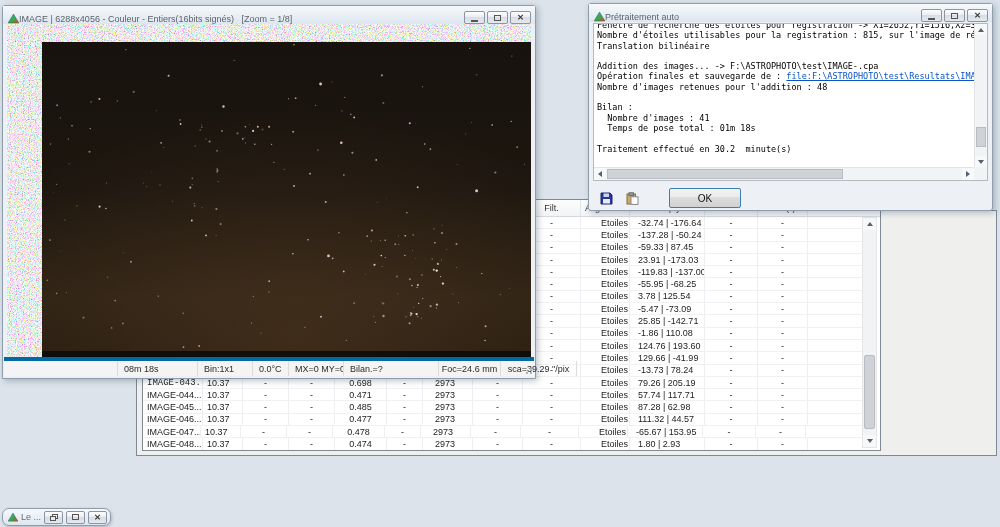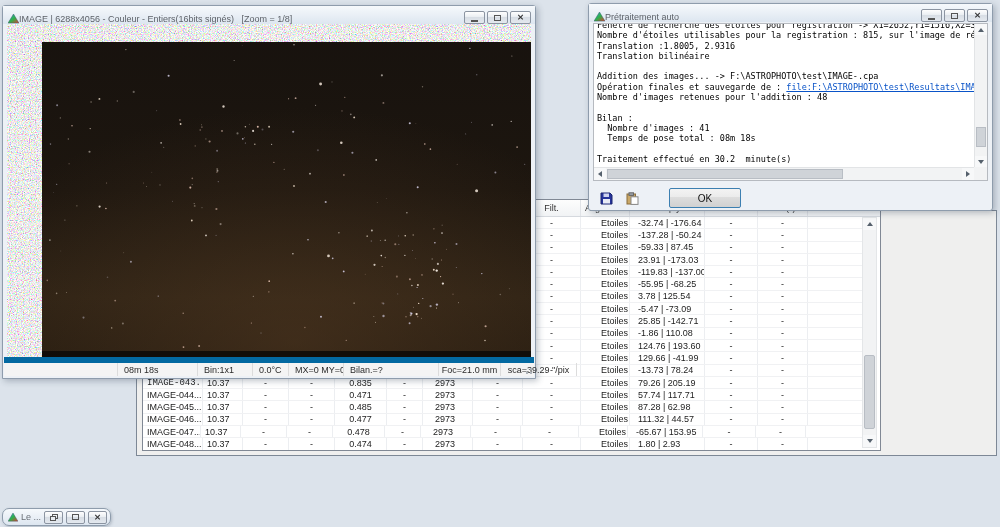--- a/index.html
+++ b/index.html
@@ -43,21 +43,21 @@
 .arr{width:0;height:0;border-left:3px solid transparent;border-right:3px solid transparent}
 .arr.u{border-bottom:4px solid #55606c}.arr.d{border-top:4px solid #55606c}
 .arr.l{border-top:3px solid transparent;border-bottom:3px solid transparent;border-right:4px solid #55606c;border-left:none}
 .arr.r{border-top:3px solid transparent;border-bottom:3px solid transparent;border-left:4px solid #55606c;border-right:none}
 .lthumb{position:absolute;left:1px;right:1px;top:60%;height:32%;background:#cfd3d8;border:1px solid #b8bdc4;border-radius:2px}
 
 
 .imgwin{left:2px;top:5px;width:534px;height:374px;z-index:3;border-radius:3px 3px 0 0}
 .imgarea{position:relative;margin:0 4px;height:333px;background:#120f0c;overflow:hidden}
 .imgarea svg{display:block;width:100%;height:100%}
-.statusbar{height:19px;margin:0 1px;display:flex;align-items:stretch;background:#f4f4f4;border-top:6px solid #0369a1;color:#2b2b2b;position:relative}
+.statusbar{height:19px;margin:0 1px;display:flex;align-items:stretch;background:#f4f4f4;border-top:4px solid #0369a1;color:#2b2b2b;position:relative}
 .sseg{display:flex;align-items:center;padding:0 6px;border-right:1px solid #dcdcdc;white-space:pre;overflow:hidden}
 .grip{position:absolute;right:2px;bottom:2px;width:8px;height:8px}
 .grip i{position:absolute;width:2px;height:2px;background:#aeb4ba}
 .grip i:nth-child(1){right:0;bottom:0}.grip i:nth-child(2){right:4px;bottom:0}
 .grip i:nth-child(3){right:0;bottom:4px}
 
 
 .dialog{left:588px;top:3px;width:405px;height:208px;z-index:4;border-radius:3px}
 .logbox{position:absolute;left:4px;top:19px;width:395px;height:158px;background:#fff;border:1px solid #b6bac0}
 .logtext{position:absolute;left:3px;top:0;right:13px;bottom:13px;overflow:hidden;
@@ -303,21 +303,21 @@
           <div class="cell" style="width: 49px; flex: 0 0 auto; justify-content: flex-start; padding-left: 20px;">Etoiles</div>
           <div class="cell" style="width: 75px; flex: 0 0 auto; justify-content: flex-start; padding-left: 8px;">-13.73 | 78.24</div>
           <div class="cell" style="width: 53px; flex: 0 0 auto; justify-content: center;">-</div>
           <div class="cell" style="width: 50px; flex: 0 0 auto; justify-content: center;">-</div>
         </div>
         <div class="lrow">
           <div class="cell" style="width: 60px; flex: 0 0 auto; justify-content: flex-start; font-family: Liberation Mono, monospace;">IMAGE-043....</div>
           <div class="cell" style="width: 40px; flex: 0 0 auto; justify-content: flex-start;">10.37</div>
           <div class="cell" style="width: 46px; flex: 0 0 auto; justify-content: center;">-</div>
           <div class="cell" style="width: 46px; flex: 0 0 auto; justify-content: center;">-</div>
-          <div class="cell" style="width: 52px; flex: 0 0 auto; justify-content: center;">0.835</div>
+          <div class="cell" style="width: 52px; flex: 0 0 auto; justify-content: center;">0.698</div>
           <div class="cell" style="width: 36px; flex: 0 0 auto; justify-content: center;">-</div>
           <div class="cell" style="width: 50px; flex: 0 0 auto; justify-content: flex-start; padding-left: 12px;">2973</div>
           <div class="cell" style="width: 50px; flex: 0 0 auto; justify-content: center;">-</div>
           <div class="cell" style="width: 58px; flex: 0 0 auto; justify-content: center;">-</div>
           <div class="cell" style="width: 49px; flex: 0 0 auto; justify-content: flex-start; padding-left: 20px;">Etoiles</div>
           <div class="cell" style="width: 75px; flex: 0 0 auto; justify-content: flex-start; padding-left: 8px;">79.26 | 205.19</div>
           <div class="cell" style="width: 53px; flex: 0 0 auto; justify-content: center;">-</div>
           <div class="cell" style="width: 50px; flex: 0 0 auto; justify-content: center;">-</div>
         </div>
         <div class="lrow">
@@ -662,21 +662,21 @@
         <rect x="0" y="0" width="35" height="333" filter="url(#rgbnoise)"></rect>
       </svg>
     </div>
     <div class="statusbar" id="statusbar">
       <span class="sseg" style="width: 114px; flex: 0 0 auto;"></span>
         <span class="sseg" style="width: 80px; flex: 0 0 auto;">08m 18s</span>
         <span class="sseg" style="width: 55px; flex: 0 0 auto;">Bin:1x1</span>
         <span class="sseg" style="width: 36px; flex: 0 0 auto;">0.0°C</span>
         <span class="sseg" style="width: 55px; flex: 0 0 auto;">MX=0 MY=0</span>
         <span class="sseg" style="width: 95px; flex: 0 0 auto;">Bilan.=?</span>
-        <span class="sseg" style="width: 62px; flex: 0 0 auto; justify-content: center;">Foc=21.0 mm</span>
+        <span class="sseg" style="width: 62px; flex: 0 0 auto; justify-content: center;">Foc=24.6 mm</span>
         <span class="sseg" style="width: 76px; flex: 0 0 auto; justify-content: center;">sca=39.29 "/pix</span>
         <span class="grip">
           <i></i>
           <i></i>
           <i></i>
         </span>
     </div>
   </div>
 
   <div class="win dialog">
@@ -695,30 +695,29 @@
       <span class="tbtns">
         <span class="tbtn"><i class="glyph-min"></i></span>
         <span class="tbtn"><i class="glyph-box"></i></span>
         <span class="tbtn"><span class="glyph-x">×</span></span>
       </span>
     </div>
     <div class="logbox">
       <div class="logtext" id="logtext">
           <div class="ln first">Fenêtre de recherche des étoiles pour registration -&gt; X1=2652,Y1=1516,X2=3656,Y</div>
           <div class="ln">Nombre d'étoiles utilisables pour la registration : 815, sur l'image de référence</div>
-          <div class="ln">Translation :1.8005, 2.9316</div>
           <div class="ln">Translation bilinéaire</div>
           <div class="ln"> </div>
           <div class="ln">Addition des images... -&gt; F:\ASTROPHOTO\test\IMAGE-.cpa</div>
           <div class="ln"><span>Opération finales et sauvegarde de : </span><a class="loglink" href="#">file:F:\ASTROPHOTO\test\Resultats\IMAGE.cpa</a></div>
           <div class="ln">Nombre d'images retenues pour l'addition : 48</div>
           <div class="ln"> </div>
           <div class="ln">Bilan :</div>
           <div class="ln">  Nombre d'images : 41</div>
-          <div class="ln">  Temps de pose total : 08m 18s</div>
+          <div class="ln">  Temps de pose total : 01m 18s</div>
           <div class="ln"> </div>
           <div class="ln">Traitement effectué en 30.2  minute(s)</div>
         </div>
       <div class="dvscroll">
         <div class="sbtn up" style="height:11px">
             <span class="arr u"></span>
           </div>
         <div class="dvthumb"></div>
         <div class="sbtn down" style="height:11px">
             <span class="arr d"></span>

